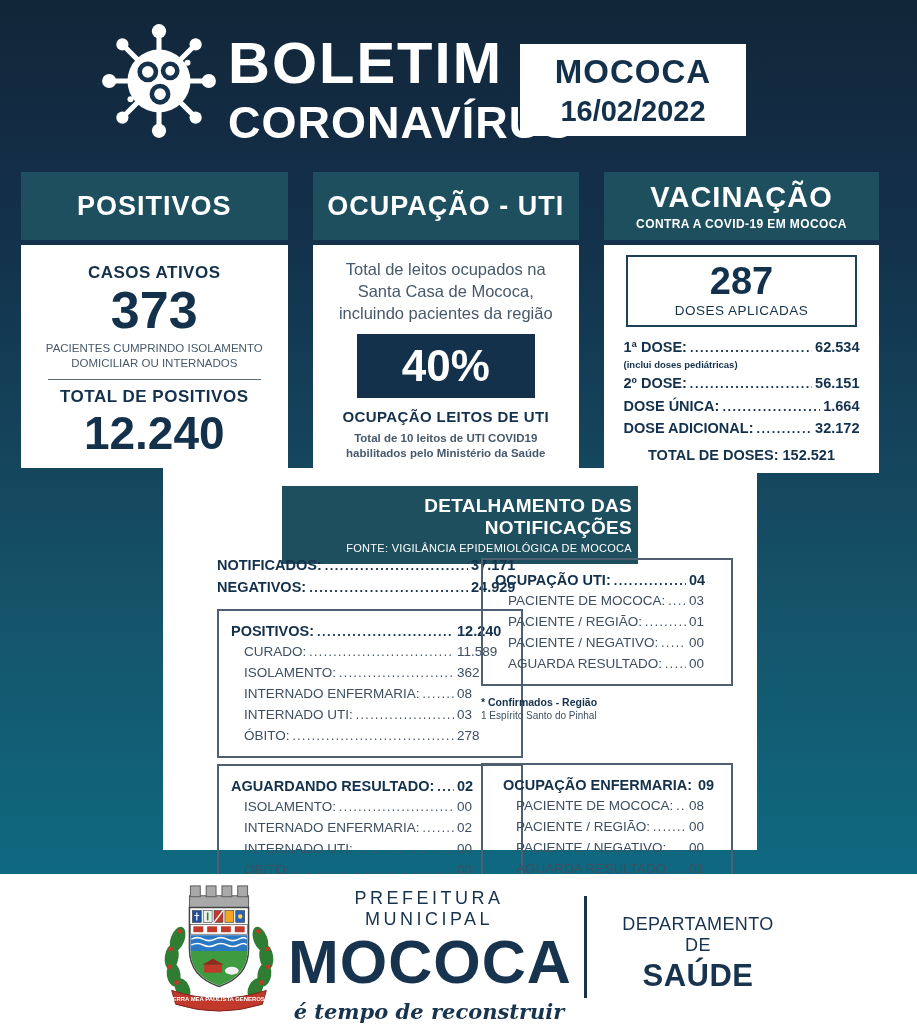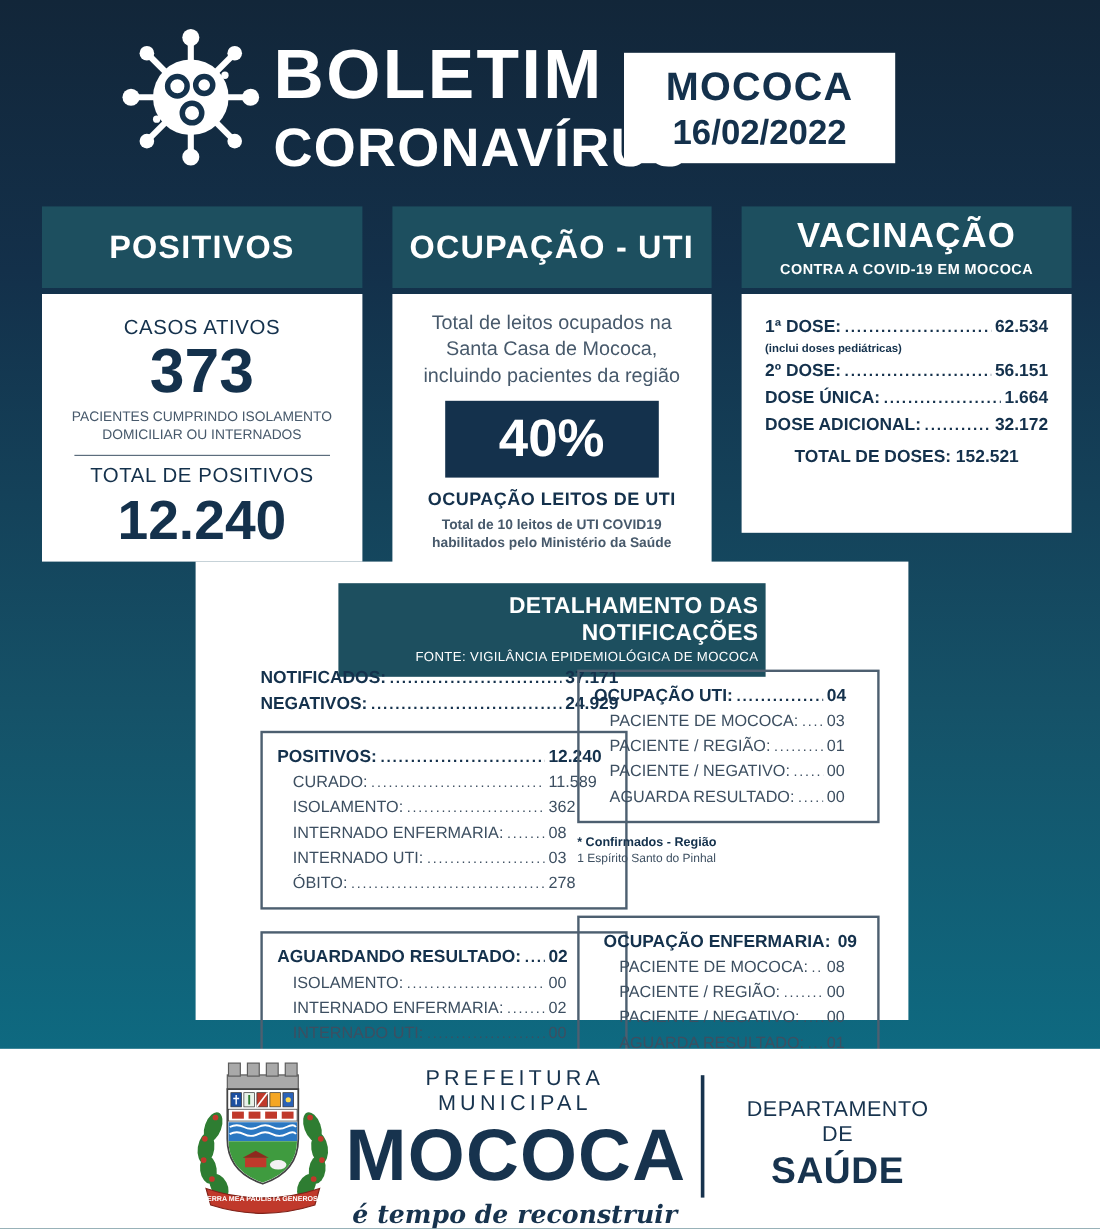--- a/index.html
+++ b/index.html
@@ -14,34 +14,34 @@
   .hdr-title .t1{font-size:58px;letter-spacing:2px;}
   .hdr-title .t2{font-size:45px;letter-spacing:1px;margin-top:8px;}
   .citybox{
     position:absolute;left:520px;top:44px;width:226px;height:92px;background:#fff;
     display:flex;flex-direction:column;align-items:center;justify-content:center;gap:4px;
     color:#14314c;font-weight:bold;
   }
   .citybox .c1{font-size:33px;letter-spacing:1px;}
   .citybox .c2{font-size:29px;}
   
-  .cards{position:absolute;left:35px;top:172px;width:858px;display:flex;gap:25px;}
+  .cards{position:absolute;left:21px;top:172px;width:858px;display:flex;gap:25px;}
   .card{width:275px;height:272px;display:flex;flex-direction:column;}
   .card-head{
     background:#1d4f5f;color:#fff;font-weight:bold;text-align:center;
     display:flex;flex-direction:column;justify-content:center;align-items:center;
     height:68px;flex:0 0 68px;
   }
   .card-head .h-main{font-size:27px;letter-spacing:1px;}
   .card-head .h-sub{font-size:12px;letter-spacing:.4px;margin-top:3px;}
   .card-body{background:#fff;flex:1;margin-top:5px;padding:10px 12px;box-sizing:border-box;
     display:flex;flex-direction:column;align-items:center;text-align:center;}
   .navy{color:#14314c;}
   .slate{color:#47596b;}
-  .lbl-sm{font-size:17px;font-weight:normal;letter-spacing:.5px;}
+  .lbl-sm{font-size:17px;font-weight:bold;letter-spacing:.5px;}
   .big-num{font-size:52px;font-weight:bold;line-height:1.05;}
   .cap{font-size:11.5px;line-height:1.3;margin-top:3px;}
   .hline{width:88%;border-top:1.5px solid #5c6d7d;margin:9px 0 7px;}
   .uti-desc{font-size:16.5px;line-height:1.32;margin-top:4px;}
   .pct-box{background:#14314c;color:#fff;width:178px;height:64px;margin-top:10px;
     display:flex;align-items:center;justify-content:center;font-size:44px;font-weight:bold;}
   .pct-lbl{font-size:15px;font-weight:bold;letter-spacing:.4px;margin-top:10px;}
   .uti-note{font-size:11.5px;font-weight:bold;line-height:1.3;margin-top:6px;}
   .vac-box{border:2.5px solid #1d4258;width:92%;box-sizing:border-box;padding:5px 4px 7px;margin-top:2px;}
   .vac-box .v-num{font-size:38px;font-weight:bold;line-height:1;}
@@ -67,21 +67,21 @@
   .panel-head .p2{font-size:11px;margin-top:3px;letter-spacing:.3px;}
   .col-l{position:absolute;left:24px;top:86px;width:306px;padding-left:30px;}
   .col-r{position:absolute;left:318px;top:90px;width:252px;}
   .sumline{font-size:14.5px;font-weight:bold;color:#14314c;}
   .dbox{border:2px solid #4d5f70;box-sizing:border-box;padding:9px 12px;margin-top:10px;font-size:13.5px;color:#3d4f61;}
   .dbox .title-row{font-weight:bold;color:#14314c;font-size:14.5px;}
   .dbox .items{padding-left:13px;}
   .footnote{margin:9px 0 2px;line-height:1.35;}
   .footnote .f1{font-size:10.5px;font-weight:bold;color:#14314c;}
   .footnote .f2{font-size:10px;color:#3d4f61;}
-  .gap18{margin-top:18px;}
+  .gap18{margin-top:6px;}
   .gap26{margin-top:40px;padding-left:20px;}
   
   .footer{position:absolute;left:0;top:874px;width:917px;height:174px;background:#fff;}
   .crest{position:absolute;left:150px;top:5px;width:138px;height:140px;}
   .f-center{position:absolute;left:288px;top:14px;width:282px;text-align:center;color:#17334e;}
   .f-center .pref{font-size:18px;letter-spacing:3.5px;font-weight:normal;}
   .f-center .moc{font-size:61px;font-weight:bold;letter-spacing:1px;line-height:1;margin-top:2px;}
   .f-center .tag{font-family:"DejaVu Serif",serif;font-style:italic;font-weight:bold;font-size:21px;margin-top:6px;}
   .f-div{position:absolute;left:584px;top:22px;width:3px;height:102px;background:#17334e;}
   .f-right{position:absolute;left:608px;top:40px;width:180px;text-align:center;color:#17334e;}
@@ -163,20 +163,24 @@
         <div class="uti-note slate" style="max-width:230px;">Total de 10 leitos de UTI COVID19 habilitados pelo Ministério da Saúde</div>
       </div>
     </div>
 
     <div class="card">
       <div class="card-head">
         <div class="h-main" style="font-size:29px;">VACINAÇÃO</div>
         <div class="h-sub">CONTRA A COVID-19 EM MOCOCA</div>
       </div>
       <div class="card-body" style="padding-top:8px;">
+        <div class="vac-box navy">
+          <div class="v-num">287</div>
+          <div class="v-lbl">DOSES APLICADAS</div>
+        </div>
         <div class="vac-lines">
           <div class="leader">
             <span class="lbl">1ª DOSE:</span>
             <span class="dots"></span>
             <span class="val">62.534</span>
           </div>
           <div class="vac-note navy">(inclui doses pediátricas)</div>
           <div>
 
               <div class="leader">

